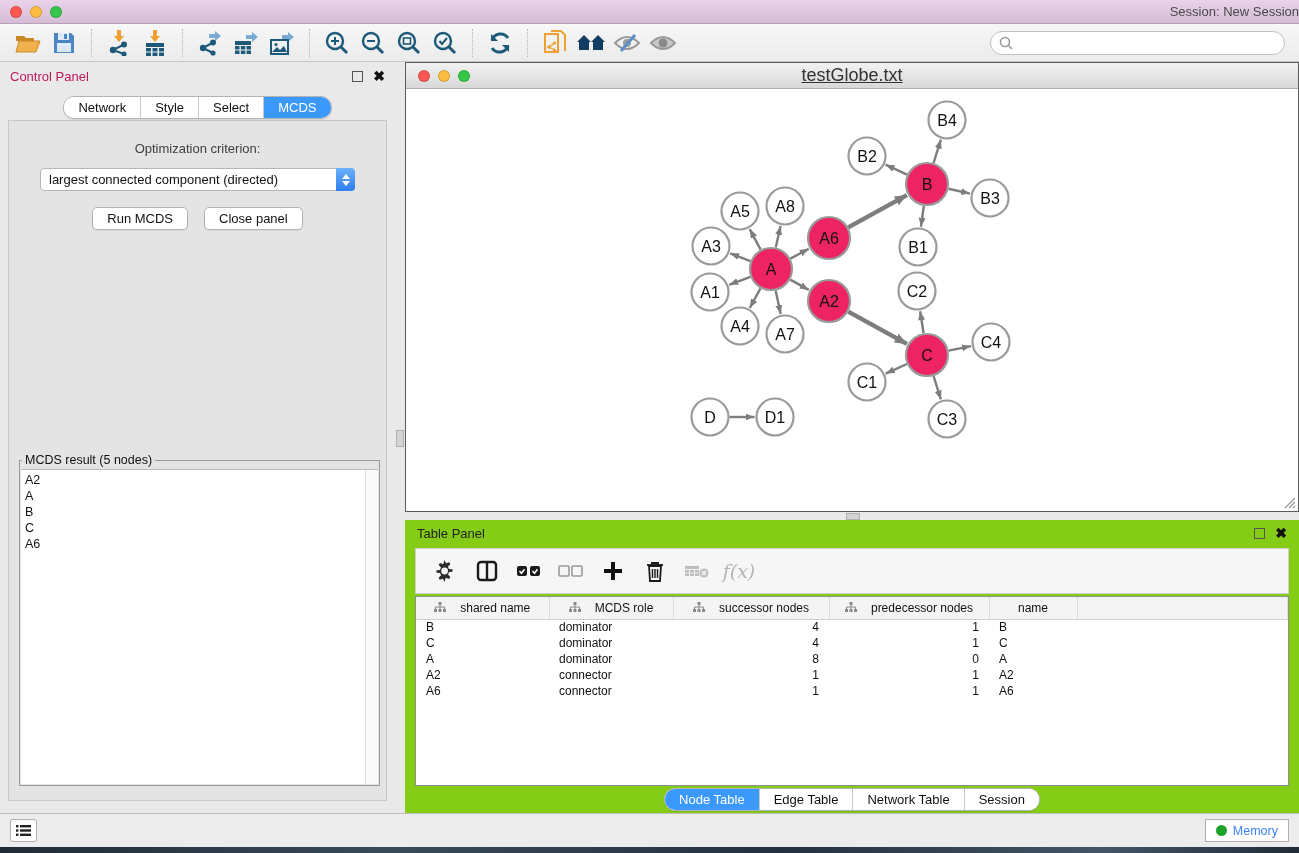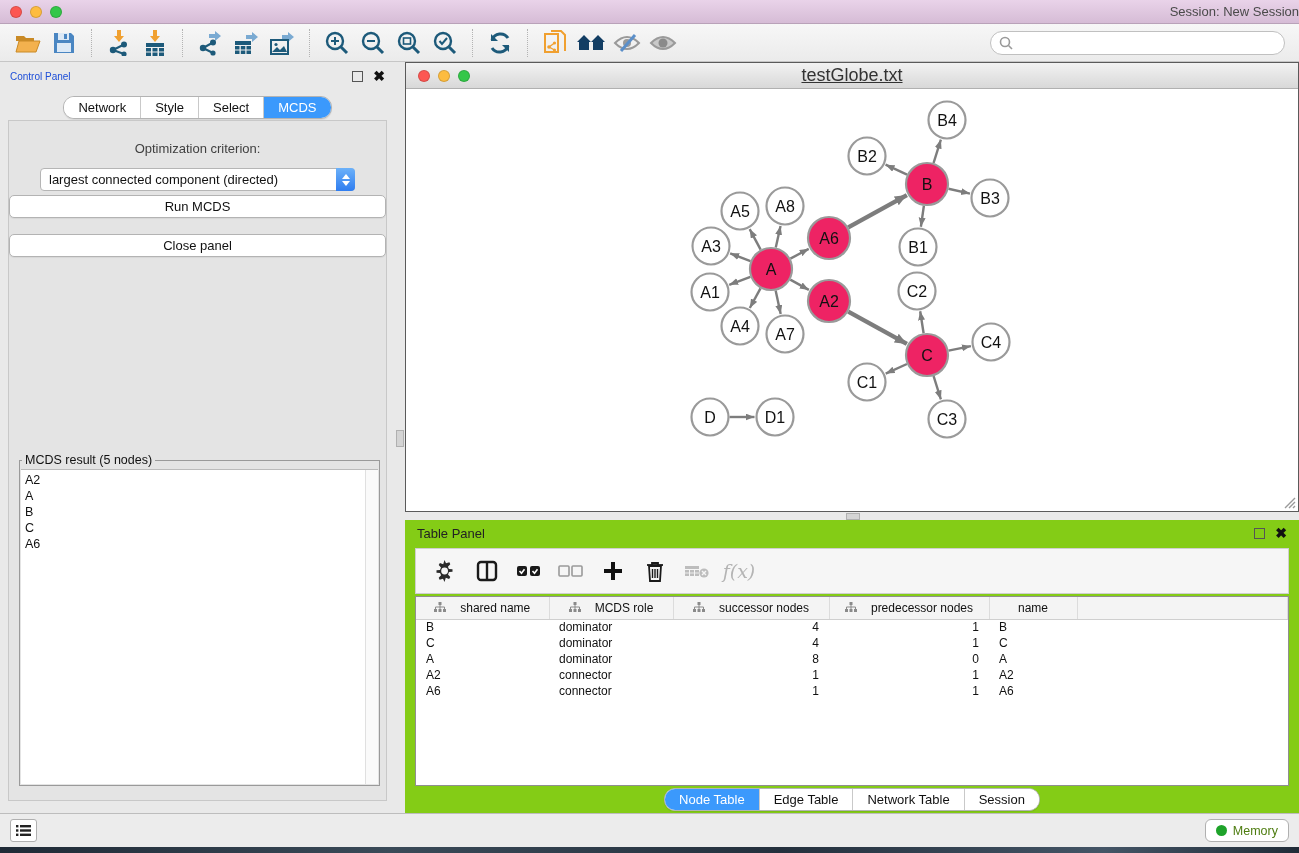--- a/index.html
+++ b/index.html
@@ -23,21 +23,21 @@
   .tb-btn { width:36px; height:32px; display:flex; align-items:center; justify-content:center; cursor:default; }
   .tb-sep { width:1px; height:28px; border-left:1px dotted #b3b3b3; margin:0 9px; }
   .tb-spacer { flex:1; }
   .searchbox { width:295px; height:24px; border:1px solid #c0c0c0; border-radius:12px;
     background:#fff; display:flex; align-items:center; padding:0 8px; margin-right:4px; }
   .searchbox input { border:none; outline:none; flex:1; font-size:12px; margin-left:6px; background:transparent; }
 
   
   .control-panel { position:absolute; left:0; top:62px; width:395px; height:751px; background:#e9e9e9; }
   .cp-header { height:28px; display:flex; align-items:center; padding:0 10px; }
-  .cp-header .ttl { font-size:10px; color:#1d4ed8; flex:1; }
+  .cp-header .ttl { font-size:13px; color:#be185d; flex:1; }
   .panel-icons { display:flex; gap:10px; align-items:center; }
   .pi-float { width:11px; height:11px; border:1.5px solid #555; }
   .pi-close { font-size:14px; font-weight:bold; color:#111; line-height:11px; }
   .cp-tabs { display:flex; justify-content:center; margin-top:6px; }
   .seg { display:flex; border:1px solid #b3b3b3; border-radius:11px; overflow:hidden; background:#fff; box-shadow:0 1px 1px rgba(0,0,0,.08); }
   .seg .seg-item { font-size:13px; color:#111; padding:3px 14px; border-left:1px solid #c9c9c9; background:#fff; }
   .seg .seg-item:first-child { border-left:none; }
   .seg .seg-item.active { background:#3B99FC; color:#fff; }
   .cp-body { position:absolute; left:8px; right:8px; top:58px; bottom:12px;
     border:1px solid #c8c8c8; background:#e4e4e4; }
@@ -45,21 +45,21 @@
   .dropdown { margin:12px auto 0; width:315px; height:23px; background:#fff;
     border:1px solid #b5b5b5; border-radius:4px; display:flex; align-items:center; position:relative; }
   .dropdown .dd-text { flex:1; font-size:13px; color:#111; padding-left:8px;
     white-space:nowrap; overflow:hidden; }
   .dd-stepper { width:19px; height:23px; margin:-1px -1px -1px 0; border-radius:0 4px 4px 0;
     background:linear-gradient(#6cb1f9,#2f7df0); display:flex; flex-direction:column;
     align-items:center; justify-content:center; gap:2px; }
   .dd-stepper i { width:0; height:0; border-left:4px solid transparent; border-right:4px solid transparent; }
   .dd-stepper .up { border-bottom:5px solid #fff; }
   .dd-stepper .down { border-top:5px solid #fff; }
-  .cp-buttons { display:flex; justify-content:center; gap:16px; margin-top:4px;flex-direction:column; }
+  .cp-buttons { display:flex; justify-content:center; gap:16px; margin-top:16px; }
   .mac-btn { background:#fff; border:1px solid #b3b3b3; border-radius:5px; font-size:13px;
     color:#111; padding:3px 14px; box-shadow:0 1px 1px rgba(0,0,0,.06); }
   .result-box { position:absolute; left:10px; right:6px; top:332px; bottom:14px;
     border:1px solid #9a9a9a; background:#e4e4e4; margin:0; padding:0; }
   .result-box legend { font-size:12.5px; color:#111; margin-left:2px; padding:0 3px; }
   .result-list { position:absolute; left:1px; right:1px; top:2px; bottom:1px; background:#fff;
     border-top:1px solid #bbb; overflow:hidden; }
   .result-scroll { position:absolute; right:0; top:0; bottom:0; width:13px; background:#fafafa; border-left:1px solid #e0e0e0; }
   .result-list ul { list-style:none; padding:2px 0 0 4px; }
   .result-list li { font-size:12.5px; color:#111; line-height:16px; }
@@ -97,22 +97,22 @@
   table.data td { height:16px; font-size:12px; color:#111; padding:0 10px; border:none; white-space:nowrap; overflow:hidden; }
   td.num { text-align:right; padding-right:18px; }
   .tp-tabs { position:absolute; left:0; right:0; top:268px; display:flex; justify-content:center; }
 
   
   .status-bar { position:absolute; left:0; top:813px; width:1299px; height:34px;
     background:#ececec; border-top:1px solid #bdbdbd; display:flex; align-items:center; padding:0 10px; }
   .sb-btn { width:27px; height:23px; background:#fff; border:1px solid #b0b0b0; border-radius:3px;
     display:flex; align-items:center; justify-content:center; }
   .sb-spacer { flex:1; }
-  .memory-btn { height:23px; background:#fff; border:1px solid #b0b0b0; border-radius:6px;
-    display:flex; align-items:center; gap:6px; padding:0 10px; font-size:12.5px; color:#4d7c0f; }
+  .memory-btn { height:23px; background:#fff; border:1px solid #b0b0b0; border-radius:0;
+    display:flex; align-items:center; gap:6px; padding:0 10px; font-size:12.5px; color:#3b82f6; }
   .mem-dot { width:11px; height:11px; border-radius:50%; background:#1ea32a; }
   .wallpaper { position:absolute; left:0; bottom:0; width:1299px; height:6px;
     background:linear-gradient(90deg,#1f2a36,#3a4a58 30%,#24303d 60%,#445566 85%,#202b37); }
 
   svg { display:block; }
 </style>
 </head>
 <body>
 
 <div id="app">

